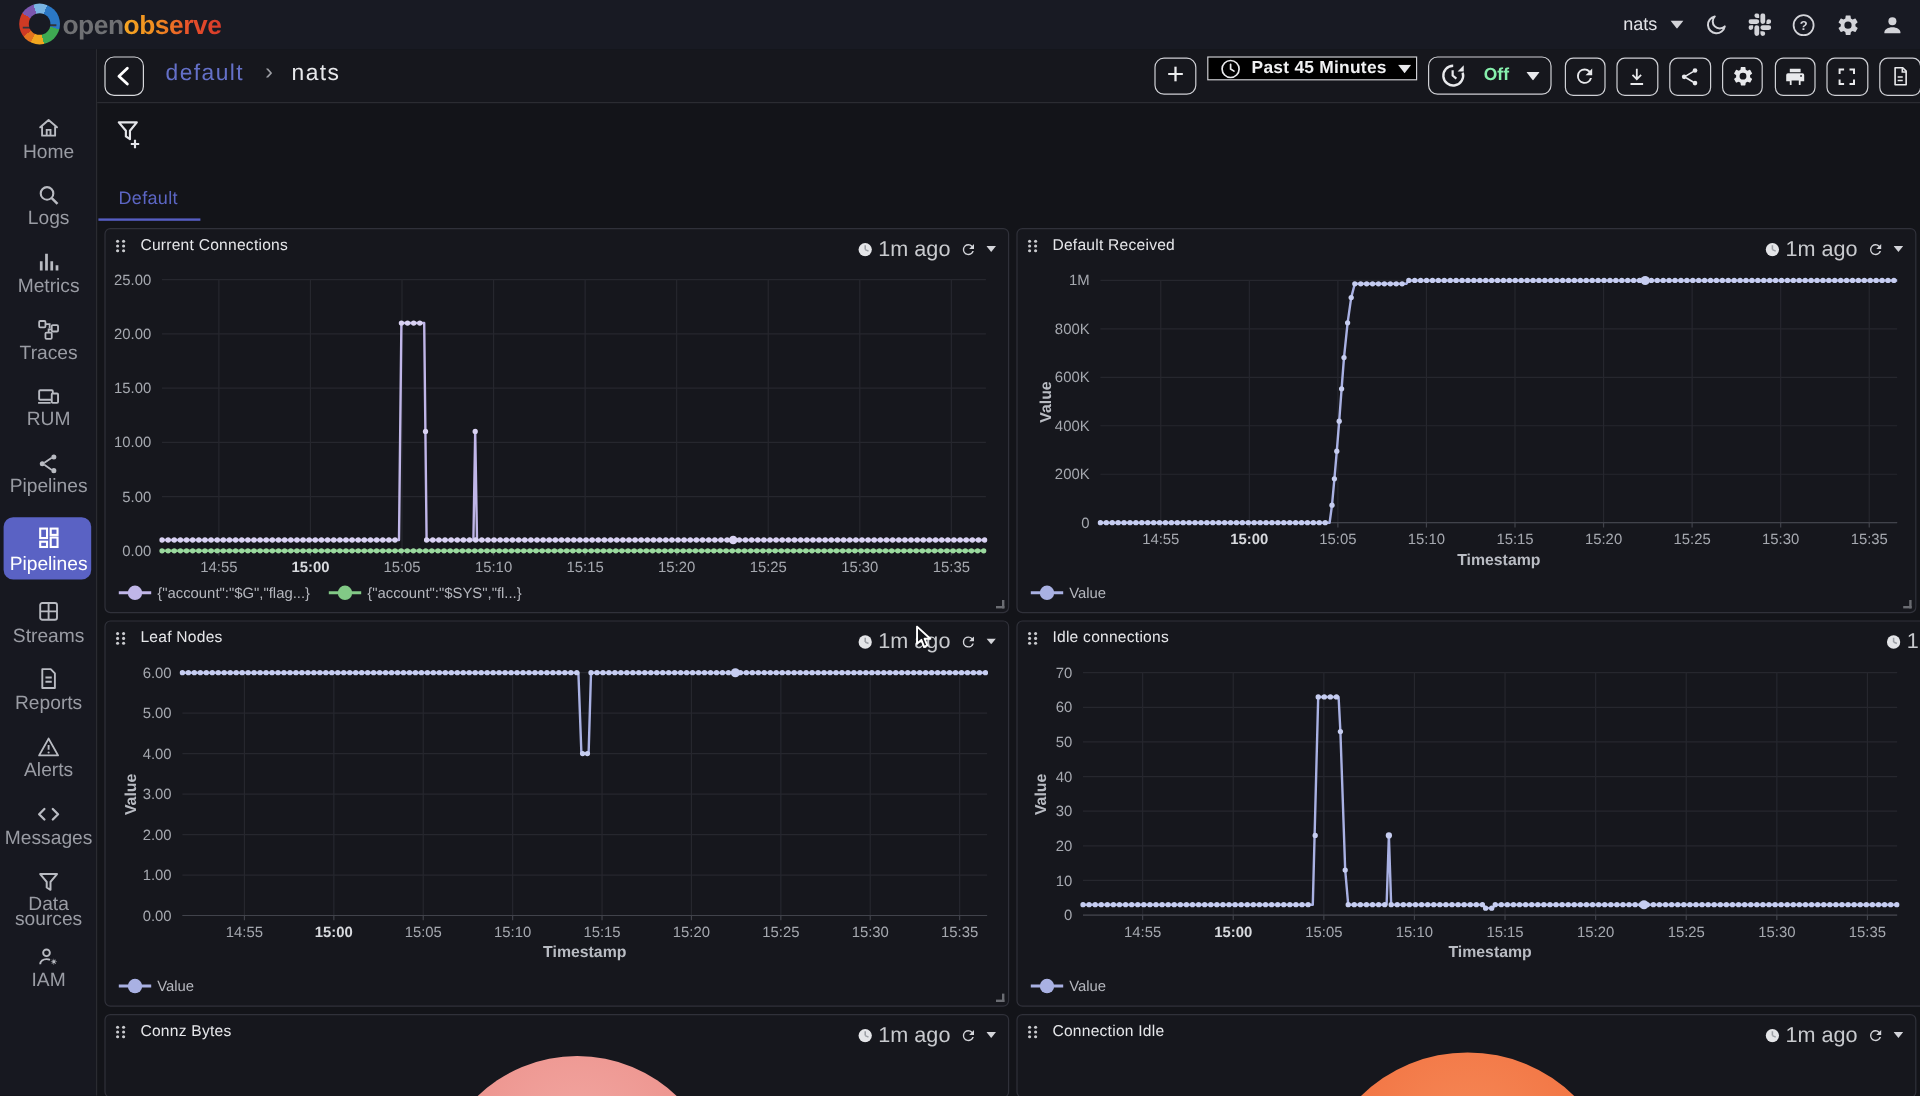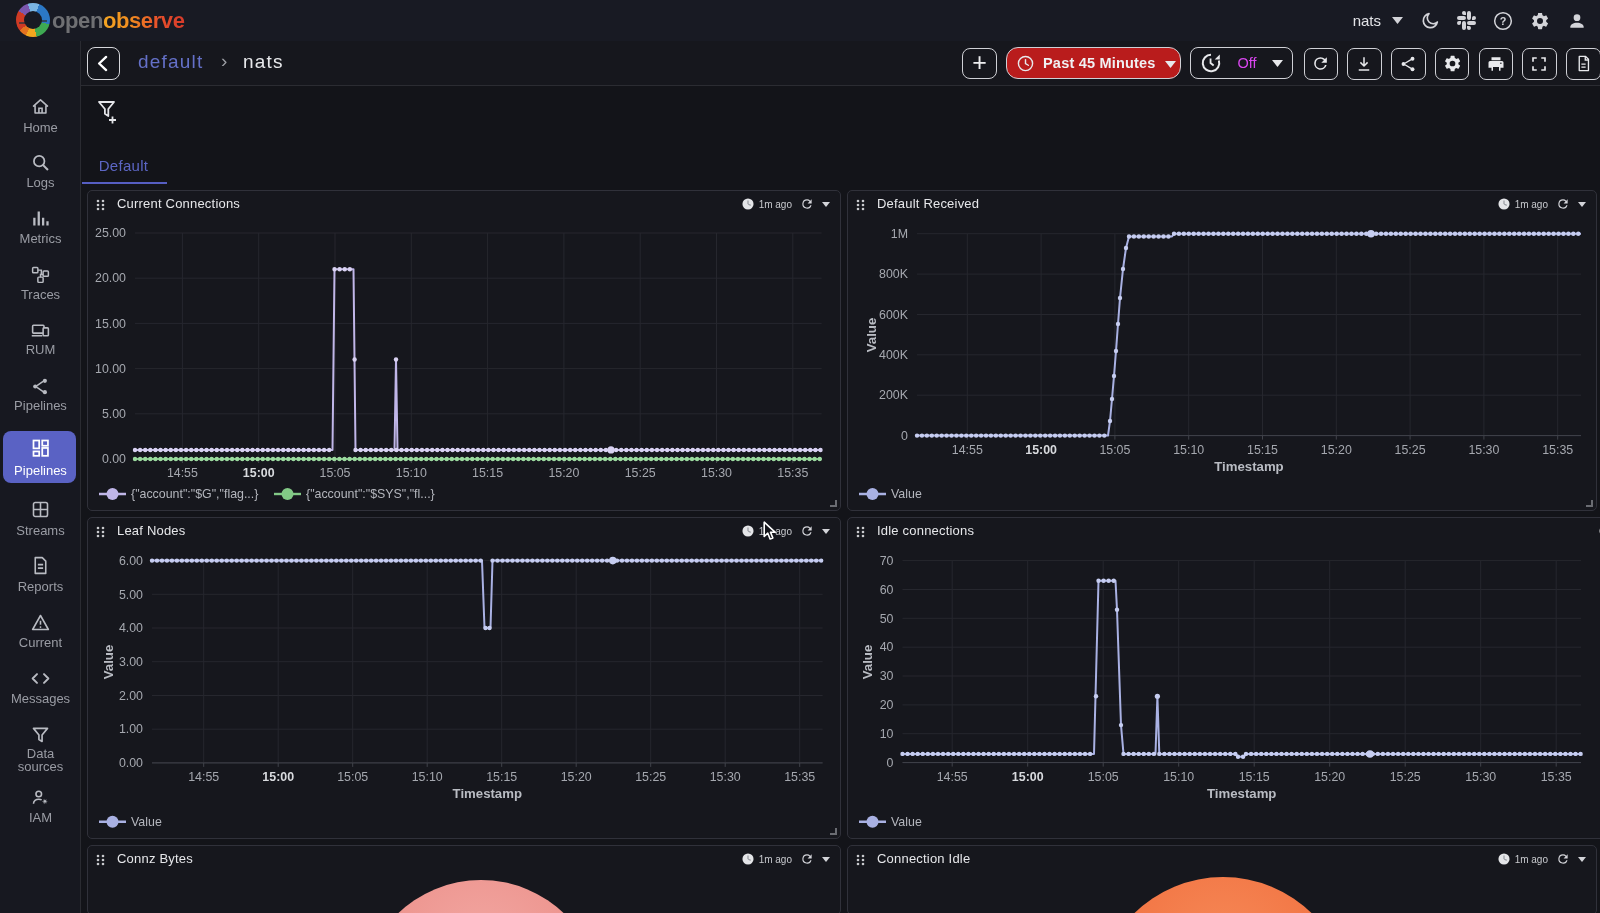--- a/index.html
+++ b/index.html
@@ -5,45 +5,45 @@
 html,body{width:1600px;height:913px;overflow:hidden;background:#131419;font-family:"Liberation Sans",sans-serif}
 .hdr{position:absolute;left:0;top:0;width:1600px;height:41px;background:#181a23}
 .ring{position:absolute;left:16px;top:3px;width:34px;height:34px;border-radius:50%;background:conic-gradient(#7ab5e3 0deg 22deg,#2b78c5 22deg 105deg,#3ea952 105deg 168deg,#f2a71f 168deg 205deg,#e4731f 205deg 232deg,#cf3a24 232deg 302deg,#7b57ae 302deg 342deg,#7ab5e3 342deg 360deg)}
 .ring::after{content:"";position:absolute;left:8px;top:8px;width:18px;height:18px;border-radius:50%;background:#181a23}
 .lgo{position:absolute;left:52px;top:8px;font-size:22px;font-weight:bold;color:#6f7073;letter-spacing:-.4px}
 .lgo b{background:linear-gradient(90deg,#f5a623,#ef8c20,#e8512b,#d63a2a);-webkit-background-clip:text;background-clip:text;color:transparent}
 .hright{position:absolute;right:0;top:0;height:41px;display:flex;align-items:center;gap:17px;padding-right:13px}
 .hright .nats{color:#e2e3e7;font-size:15px;margin-right:-6px}
 .sidebar{position:absolute;left:0;top:41px;width:81px;height:872px;background:#171820;border-right:1px solid #2a2b31}
 .sic{position:absolute;left:0;width:81px;display:flex;justify-content:center}
-.slab{position:absolute;left:0;width:81px;text-align:center;font-size:13px;color:#9a9ca4;line-height:13px}
+.slab{position:absolute;left:0;width:81px;text-align:center;font-size:16px;color:#9a9ca4;line-height:13px}
 .slab.act{color:#fff}
 .pill{position:absolute;left:3px;top:390px;width:73px;height:52px;border-radius:8px;background:#5a62c4}
 .sub{position:absolute;left:81px;top:41px;width:1519px;height:45px;background:#16171d;border-bottom:1px solid #2b2c32}
 .backb{position:absolute;left:6px;top:6px;width:33px;height:33px;border:1.5px solid #d6d7db;border-radius:8px}
 .backb svg{position:absolute;left:5px;top:5px}
 .bc1{position:absolute;left:57px;top:10px;font-size:19px;letter-spacing:1.2px;color:#6470c8}
 .bcs{position:absolute;left:140px;top:9px;font-size:19px;color:#9b9da3}
 .bc2{position:absolute;left:162px;top:10px;font-size:19px;letter-spacing:1.2px;color:#e8e9ec}
 .plus{position:absolute;left:881px;top:7px;width:35px;height:31px;border:1px solid #cfd0d5;border-radius:8px;color:#ecedef;font-size:25px;text-align:center;line-height:27px;font-weight:300}
-.timeb{position:absolute;left:925px;top:6px;width:175px;height:32px;background:#b91c1c;border:1px solid #cfd0d5;border-radius:12px;display:flex;align-items:center;padding:0 10px;gap:9px}
+.timeb{position:absolute;left:925px;top:6px;width:175px;height:20px;background:#000000;border:1px solid #cfd0d5;border-radius:0;display:flex;align-items:center;padding:0 10px;gap:9px}
 .timeb span{color:#f0f1f3;font-size:14.5px;font-weight:bold;letter-spacing:.2px;white-space:nowrap}
 .offb{position:absolute;left:1109px;top:6px;width:103px;height:32px;border:1px solid #cfd0d5;border-radius:8px;display:flex;align-items:center;justify-content:space-between;padding:0 9px}
 .offb svg,.timeb svg{flex-shrink:0}
-.offb span{color:#d946ef;font-size:14.5px;font-weight:normal}
+.offb span{color:#86efac;font-size:14.5px;font-weight:bold}
 .sqb{position:absolute;top:7px;width:34.5px;height:31.5px;border:1px solid #cfd0d5;border-radius:7px;display:flex;align-items:center;justify-content:center}
 .filter{position:absolute;left:97px;top:100px}
 .tab{position:absolute;left:81px;top:157px;width:85px;text-align:center;font-size:15px;color:#5c66c4;letter-spacing:.3px}
 .tabu{position:absolute;left:81.5px;top:182px;width:85px;height:2px;background:#565ec2}
 .panel{position:absolute;background:#16171d;border:1px solid #30313a;border-radius:5px;overflow:hidden}
 .drag{position:absolute;left:8px;top:8px}
 .ptitle{position:absolute;left:29px;top:5px;font-size:13px;color:#e6e7ea;letter-spacing:.2px}
 .pright{position:absolute;right:10px;top:6px;display:flex;align-items:center;gap:5px}
 .pright .ago{margin-right:3px}
-.ago{color:#c8cace;font-size:10px}
+.ago{color:#c8cace;font-size:18px}
 .pcaret{margin-left:3px;display:flex}
 .cwrap{position:absolute;left:0;top:0}
 .rsz{position:absolute;right:3px;bottom:3px;width:7px;height:7px;border-right:2px solid #6a6c72;border-bottom:2px solid #6a6c72}
 .gauge1{position:absolute;left:272.5px;top:34px;width:240px;height:240px;border-radius:50%;background:radial-gradient(circle at 50% 30%,#f2a8a3,#e88079)}
 .gauge2{position:absolute;left:248px;top:31px;width:254px;height:254px;border-radius:50%;background:radial-gradient(circle at 50% 30%,#f68a58,#ee6030)}
 </style></head>
 <body>
 <div class="hdr">
   <div class="ring">
       <svg width="34" height="34" viewBox="0 0 34 34" style="position:absolute;left:0;top:0">
@@ -158,21 +158,21 @@
       </svg>
     </div>
     <div class="slab " style="top:538.5px">Reports</div>
     <div class="sic" style="top:570.5px">
       <svg width="21" height="21" viewBox="0 0 24 24">
         <path d="M12 4 21 20H3z" fill="none" stroke="#b9bbc2" stroke-width="1.8" stroke-linejoin="round"></path>
         <path d="M12 10v4.5" stroke="#b9bbc2" stroke-width="1.8"></path>
         <circle cx="12" cy="17.2" r="1" fill="#b9bbc2"></circle>
       </svg>
     </div>
-    <div class="slab " style="top:595px">Current</div>
+    <div class="slab " style="top:595px">Alerts</div>
     <div class="sic" style="top:626.5px">
       <svg width="21" height="21" viewBox="0 0 24 24">
         <path d="M8 7l-5 5 5 5M16 7l5 5-5 5" fill="none" stroke="#b9bbc2" stroke-width="2.2" stroke-linejoin="round" stroke-linecap="round"></path>
       </svg>
     </div>
     <div class="slab " style="top:650.5px">Messages</div>
     <div class="sic" style="top:683.0px">
       <svg width="21" height="21" viewBox="0 0 24 24">
         <path d="M4 5h16l-6.2 7.5V20l-3.6-2.2v-5.3z" fill="none" stroke="#b9bbc2" stroke-width="1.9" stroke-linejoin="round"></path>
       </svg>

